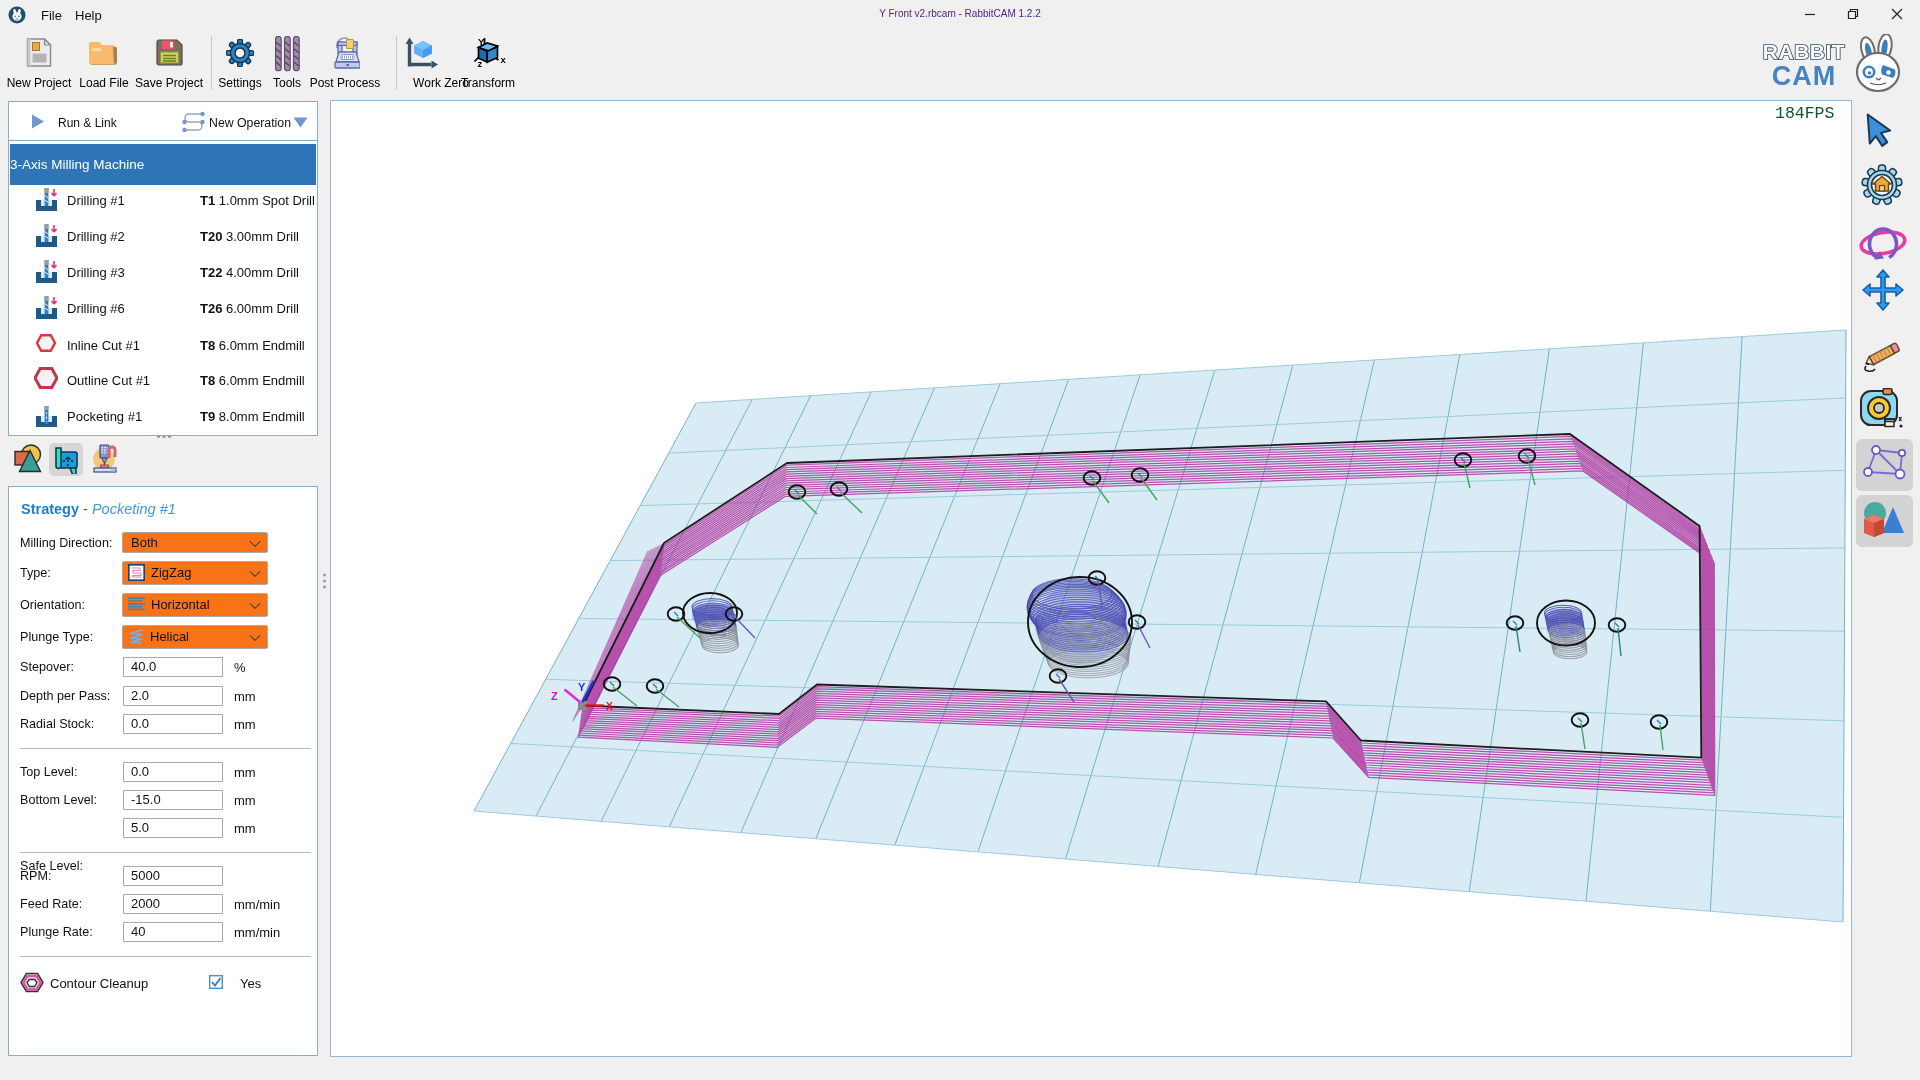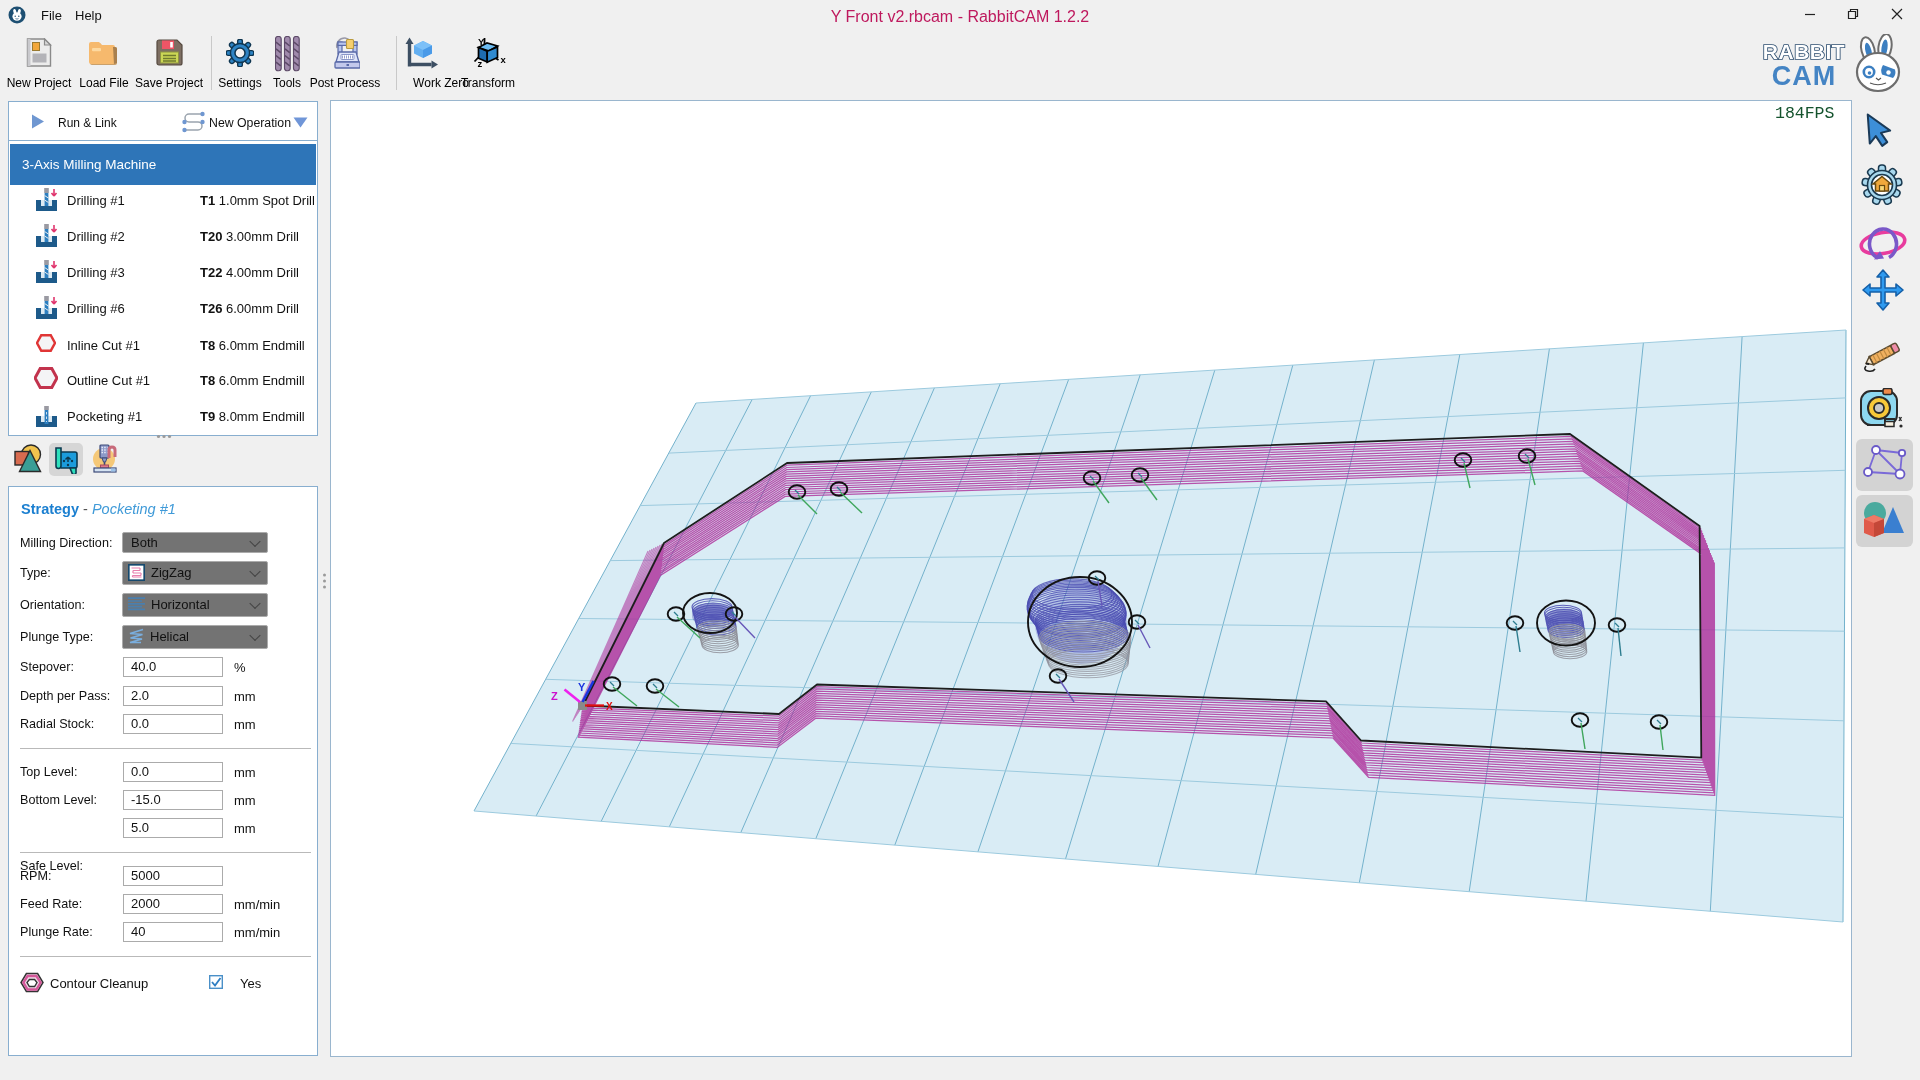--- a/index.html
+++ b/index.html
@@ -1,25 +1,25 @@
 <!DOCTYPE html>
 <html><head><meta charset="utf-8"><style>
 *{margin:0;padding:0;box-sizing:border-box}
 html,body{width:1920px;height:1080px;overflow:hidden;background:#f0f0f0;
  font-family:"Liberation Sans",sans-serif;-webkit-font-smoothing:antialiased}
 .abs{position:absolute}
-#title{position:absolute;top:0;left:0;width:1920px;height:30px;font-size:16px;color:#be185d}
+#title{position:absolute;top:0;left:0;width:1920px;height:30px;font-size:10px;color:#4c1d95}
 #title .t{position:absolute;top:8px;left:0;width:1920px;text-align:center}
 .winbtn{position:absolute;top:0;width:14px;height:14px}
 .menu{position:absolute;top:8px;font-size:13px;color:#111}
 .tbl{position:absolute;top:76px;font-size:12px;color:#000;transform:translateX(-50%);white-space:nowrap}
 .sep{position:absolute;top:36px;height:54px;width:1px;background:#c9c9c9}
 .pnl{position:absolute;left:8px;width:310px;background:#fff;border:1px solid #88aecf}
 .row{position:absolute;font-size:13px;color:#111;white-space:nowrap}
-.ddl{position:absolute;left:122px;width:146px;border:1px solid #ababab;border-radius:2px;background:#737373;font-size:13px;color:#111}
+.ddl{position:absolute;left:122px;width:146px;border:1px solid #ababab;border-radius:2px;background:#f97316;font-size:13px;color:#111}
 .ddl .chev{position:absolute;right:8px;top:50%;width:8px;height:8px;transform:translateY(-70%) rotate(45deg);border-right:1.6px solid #444;border-bottom:1.6px solid #444}
 .inp{position:absolute;left:123px;width:100px;height:20px;border:1px solid #ababab;background:#fff;font-size:13px;color:#111;padding:1px 0 0 7px}
 .lbl{position:absolute;left:20px;font-size:12.6px;color:#111;white-space:nowrap}
 .unit{position:absolute;left:234px;font-size:13px;color:#111}
 .hr{position:absolute;left:20px;right:6px;height:1px;background:#b9b9b9}
 #fps{position:absolute;left:1775px;top:104px;width:70px;font-family:"Liberation Mono",monospace;font-size:16.5px;color:#14532d;letter-spacing:0px}
 .gsel{position:absolute;left:1856px;width:57px;height:52px;background:#d3d3d3;border-radius:6px}
 </style></head><body>
 <div id="title">
     <div class="t">Y Front v2.rbcam - RabbitCAM 1.2.2</div>
@@ -155,21 +155,21 @@
 <circle cx="21.5" cy="4" r="2.2" fill="#6f97d1"></circle>
     <circle cx="3.5" cy="12" r="2.2" fill="#6f97d1"></circle>
 <circle cx="21.5" cy="12" r="2.2" fill="#6f97d1"></circle>
     <circle cx="3.5" cy="20" r="2.2" fill="#6f97d1"></circle>
   </svg>
 <div class="row" style="left:209px;top:116px;font-size:12.3px">New Operation</div>
 <svg class="abs" style="left:293px;top:117px" width="15" height="11" viewBox="0 0 15 11">
     <path d="M0.5 0.5h14l-7 10z" fill="#7096d8"></path>
   </svg>
 <div class="abs" style="left:9px;top:140px;width:308px;height:1px;background:#88aecf"></div>
-<div class="abs" style="left:10px;top:144px;width:306px;height:41px;background:#2e75b8;color:#fff;font-size:13.5px;line-height:41px;padding-left:12px">3-Axis Milling Machine</div>
+<div class="abs" style="left:10px;top:144px;width:306px;height:41px;background:#2e75b8;color:#fff;font-size:13.5px;line-height:41px;">3-Axis Milling Machine</div>
 <svg class="abs" style="left:35px;top:188px" width="23" height="25" viewBox="0 0 23 25">
 <path d="M1 12v11h21V12h-5v5H6v-5z" fill="#1d5a8a"></path>
 <rect x="6" y="12" width="11" height="6" fill="#ddeaf2"></rect>
 <rect x="9.2" y="0" width="4.6" height="5" fill="#9a9aa2"></rect>
 <rect x="9.6" y="5" width="3.8" height="13" fill="#2d7fc0"></rect>
 <path d="M9.6 7.5l3.8 2.5M9.6 12l3.8 2.5" stroke="#eee" stroke-width="1"></path>
 <path d="M19 1v7M19 8l-2.5-3M19 8l2.5-3" stroke="#e0366e" stroke-width="1.6" fill="none"></path>
   </svg>
 <div class="row" style="left:67px;top:193px">Drilling #1</div>
 <div class="row" style="left:200px;top:193px"><b>T1</b> 1.0mm Spot Drill</div>

